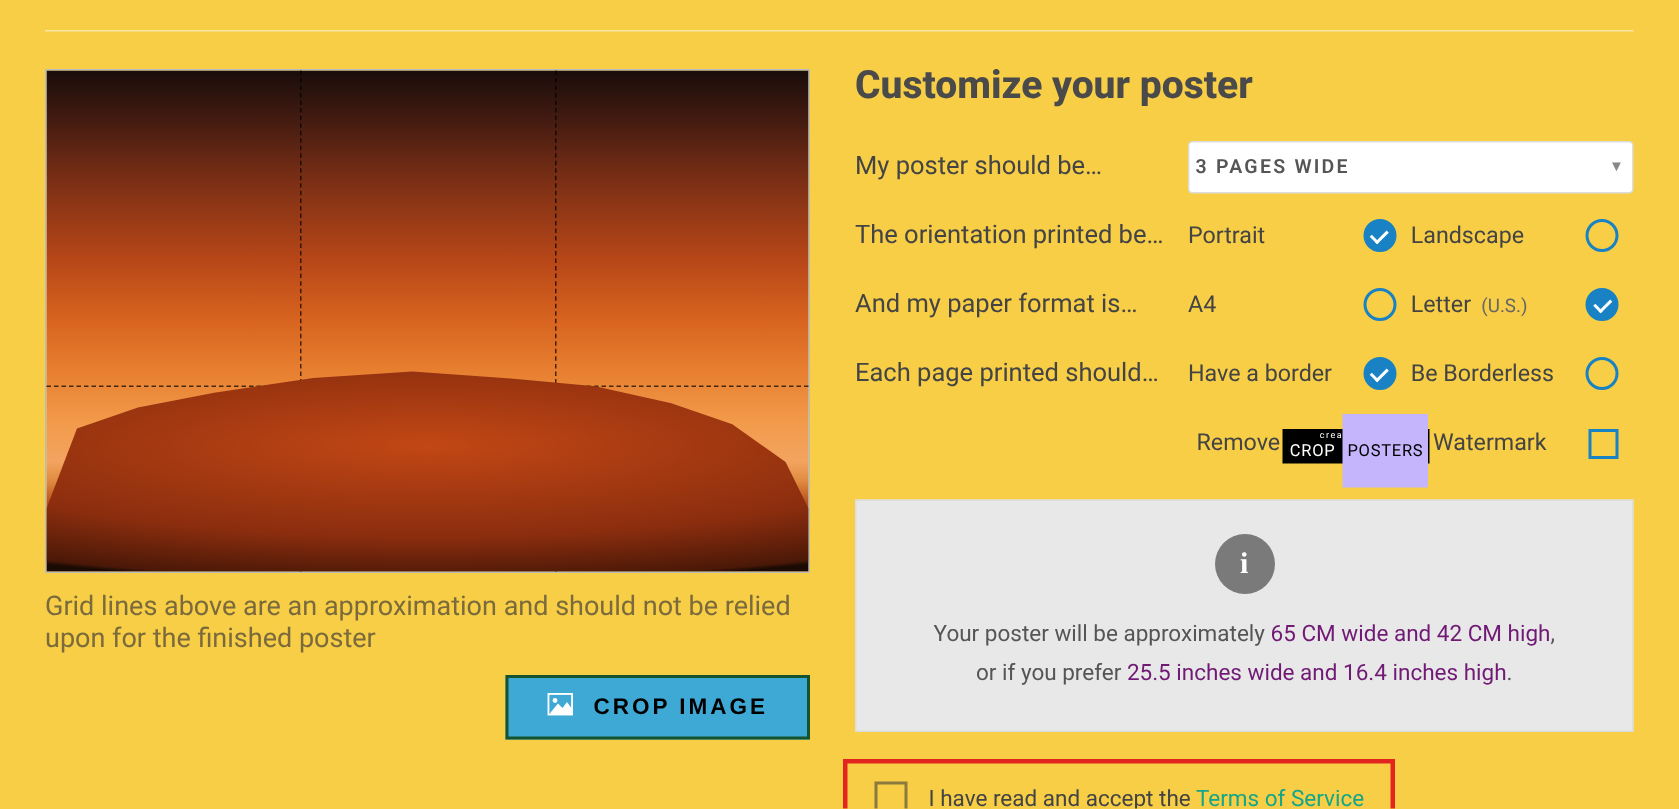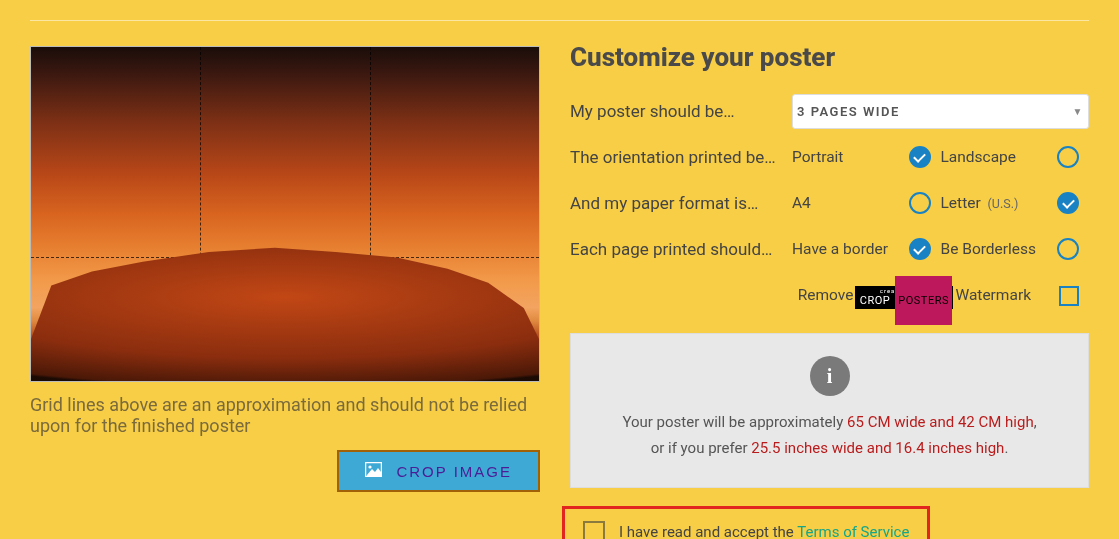--- a/index.html
+++ b/index.html
@@ -59,26 +59,26 @@
       font-size: 18px;
       margin-top: 12px;
       margin-bottom: 14px;
     }
     .crop-row { text-align: right; }
     .crop-btn {
       display: inline-flex;
       align-items: center;
       gap: 14px;
       background: #3fa9d6;
-      color: #4c1d95;
-      border: 2px solid #a16207;
+      color: #000000;
+      border: 2px solid #14532d;
       padding: 10px 26px;
       font-size: 15px;
       letter-spacing: 2px;
-      font-weight: 400;
+      font-weight: 700;
       cursor: pointer;
     }
 
     h2.title {
       font-size: 26px;
       font-weight: 800;
       color: #4a4a4a;
       margin-top: -4px;
       margin-bottom: 16px;
     }
@@ -164,37 +164,37 @@
       gap:2px; margin-top:14px; padding-right:10px;
       font-size:15.5px; color:#444;
     }
     .wm-img{
       display:inline-block; background:#000; color:#fff; padding:2px 0 3px;
       font-size:11px; letter-spacing:0.5px; line-height:1;
       text-align:center; width:98px;
     }
     .wm-img .top{font-size:6px; letter-spacing:1px; display:block; margin-bottom:1px;}
     .wm-img .b1{padding:1px 3px;}
-    .wm-img .b2{background:#be185d;color:#000;padding:18px 3px;margin-left:2px;}
+    .wm-img .b2{background:#c4b5fd;color:#000;padding:18px 3px;margin-left:2px;}
 
     .infobox{
       background:#e8e8e8;
       border:1px solid #ddd;
       padding:22px 20px 26px;
       text-align:center;
       margin-top:24px;
     }
     .infoicon{
       width:40px;height:40px;border-radius:50%;background:#7a7a7a;
       display:inline-flex;align-items:center;justify-content:center;
       color:#fff;font-size:20px;font-weight:800;font-family:Georgia,serif;
       margin-bottom:14px;
     }
     .infobox p{font-size:15px;color:#555;line-height:1.7;}
-    .infobox .hl{color:#b91c1c;}
+    .infobox .hl{color:#701a75;}
 
     .tos{
       border:3px solid #e2261f;
       display:inline-flex;align-items:center;gap:14px;
       margin-top:18px;margin-left:-8px;
       padding:12px 18px;
       font-size:15px;color:#444;
     }
     .tos .chk{
       width:22px;height:22px;border:2.5px solid #8a7a3e;display:inline-block;

